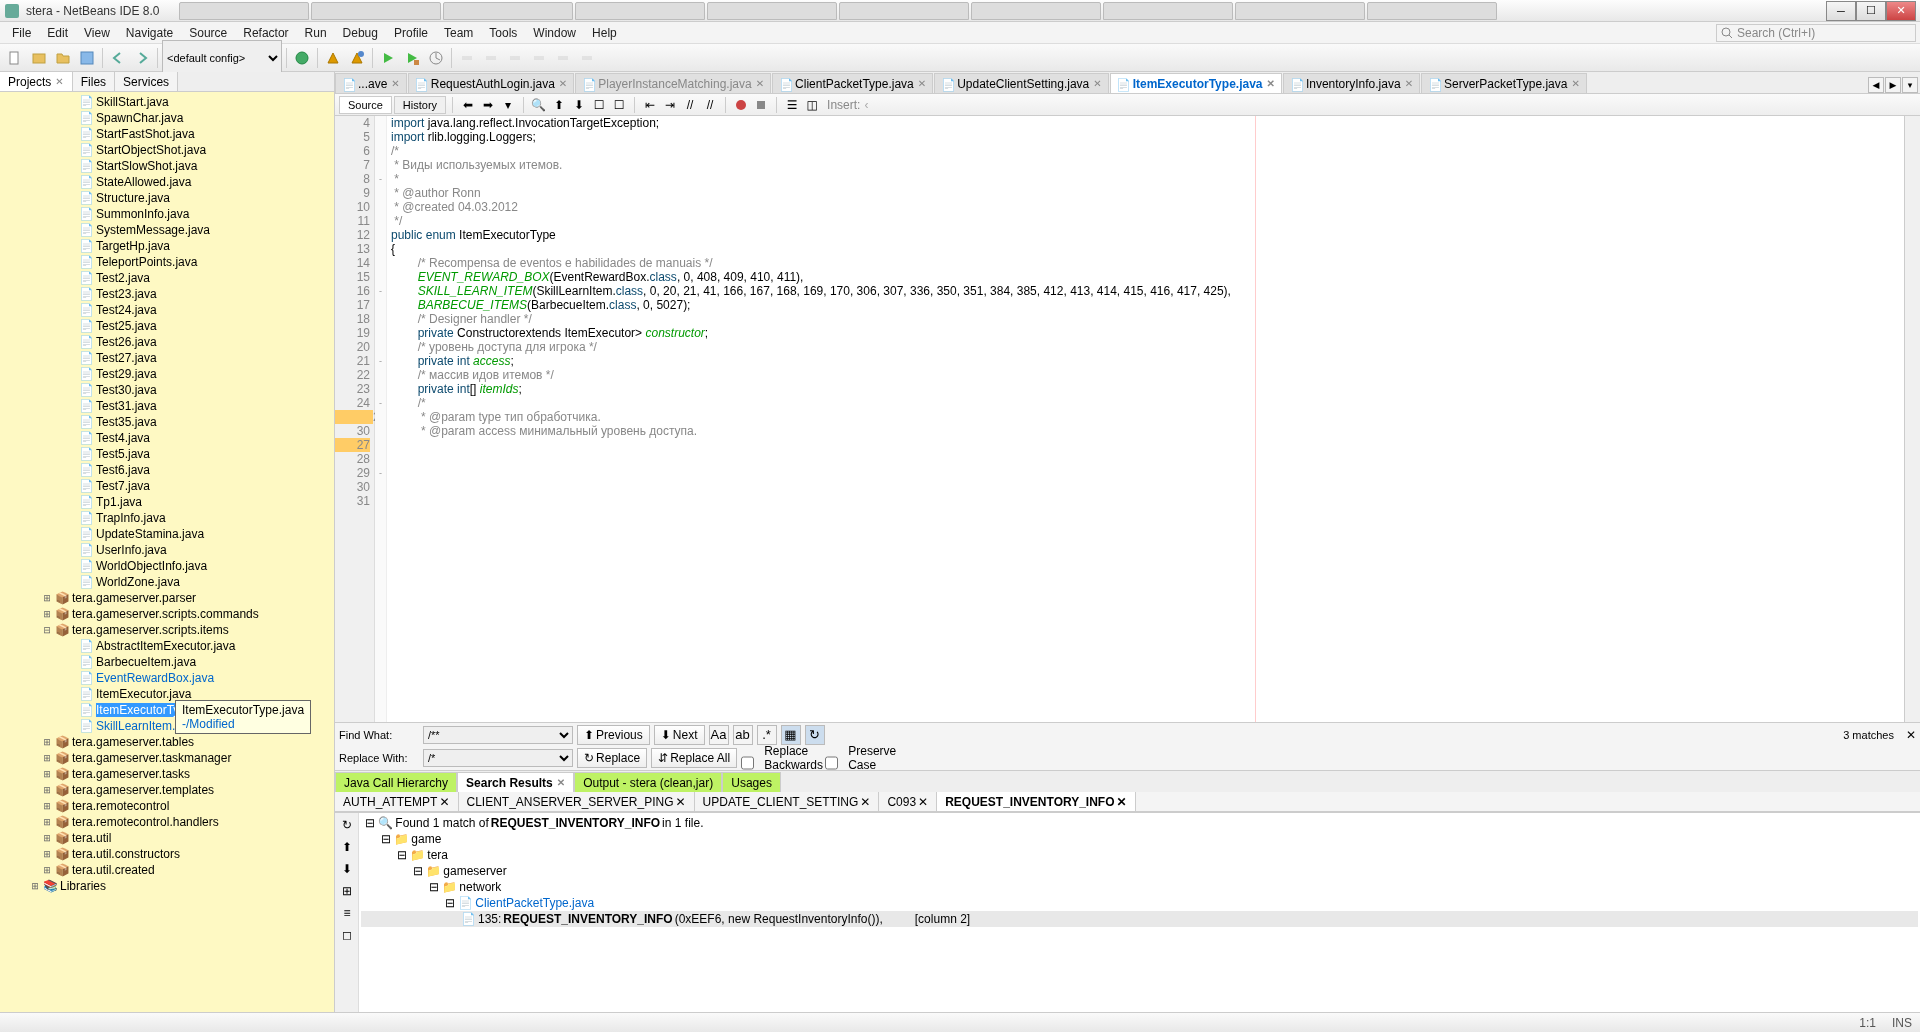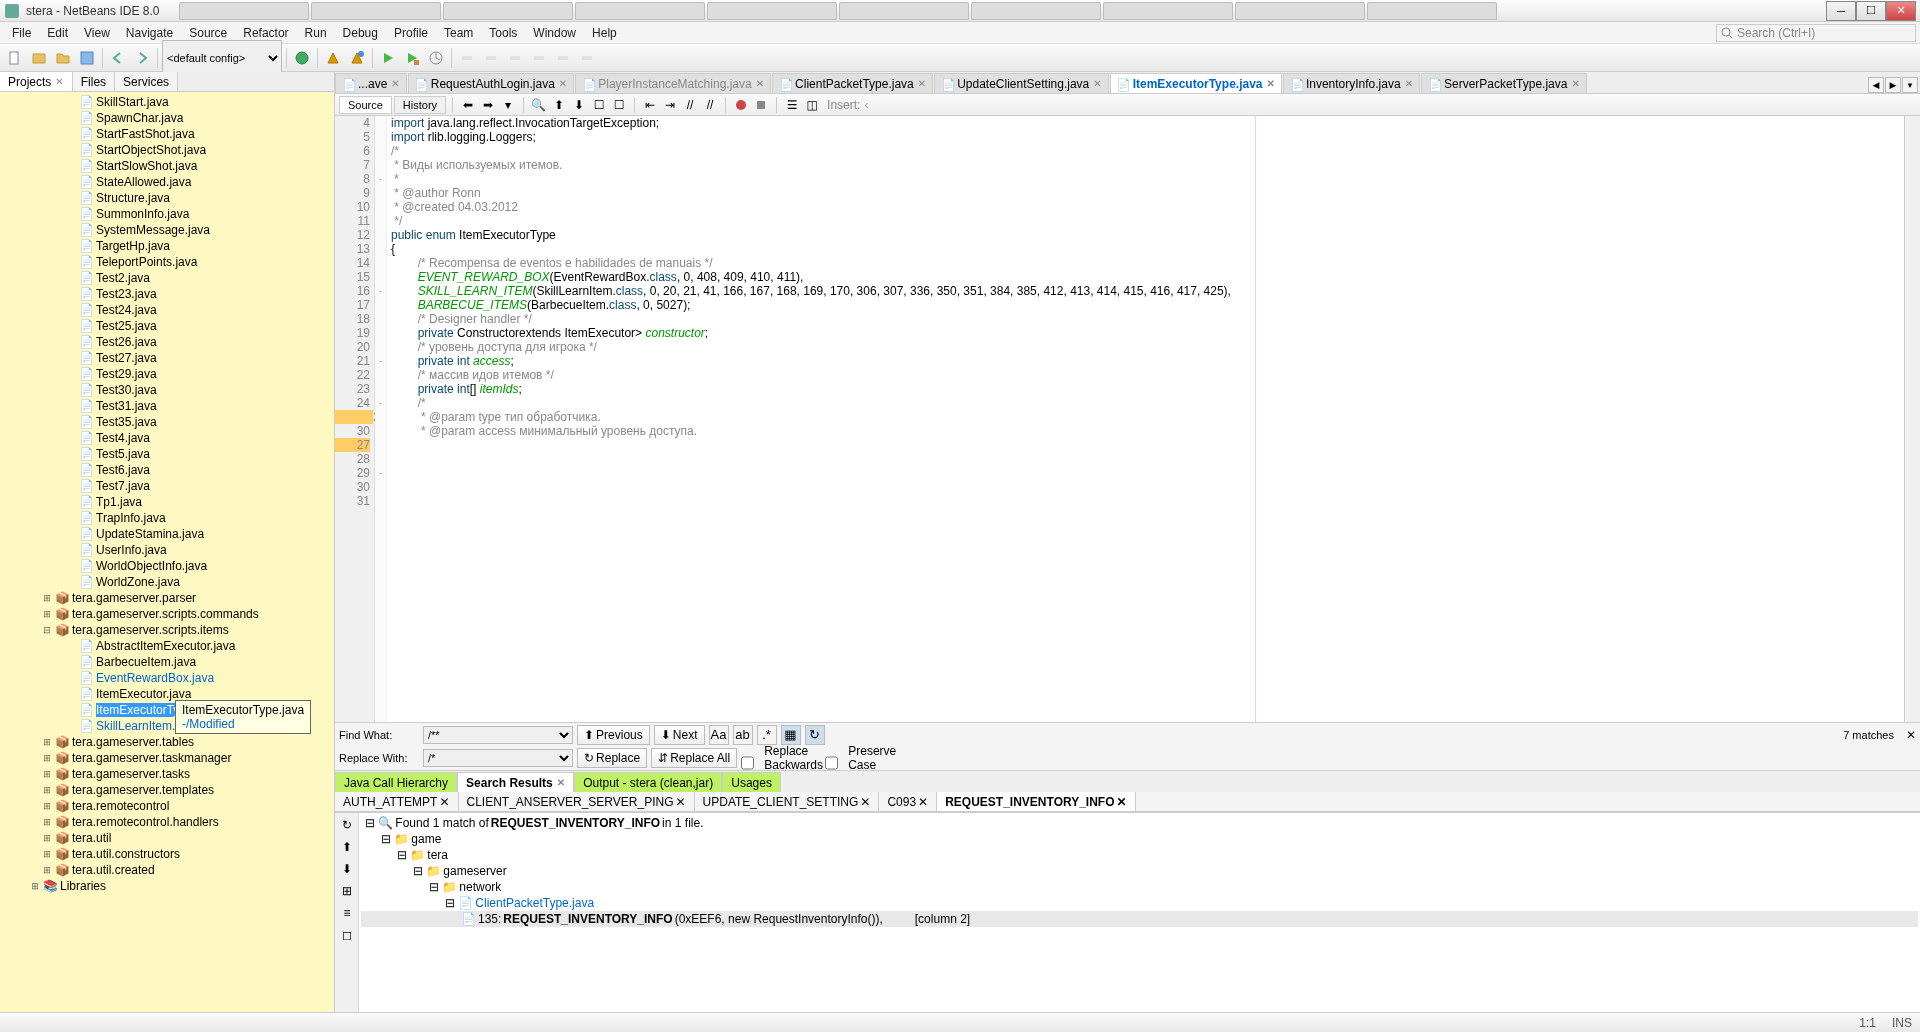--- a/index.html
+++ b/index.html
@@ -649,21 +649,21 @@
           </div>
         <div class="fbtn">
             <span>⬇</span>
             <span>Next</span>
           </div>
         <div class="tog">Aa</div>
         <div class="tog">ab</div>
         <div class="tog">.*</div>
         <div class="tog" style="background:#cde">▦</div>
         <div class="tog" style="background:#cde">↻</div>
-        <span class="matches">7 matches</span>
+        <span class="matches">3 matches</span>
         <div class="sbtn">✕</div>
       </div>
       <div class="find-row">
         <label>Replace With:</label>
         <select class="fsel"><option>/*</option></select>
         <div class="fbtn">
             <span>↻</span>
             <span>Replace</span>
           </div>
         <div class="fbtn">

